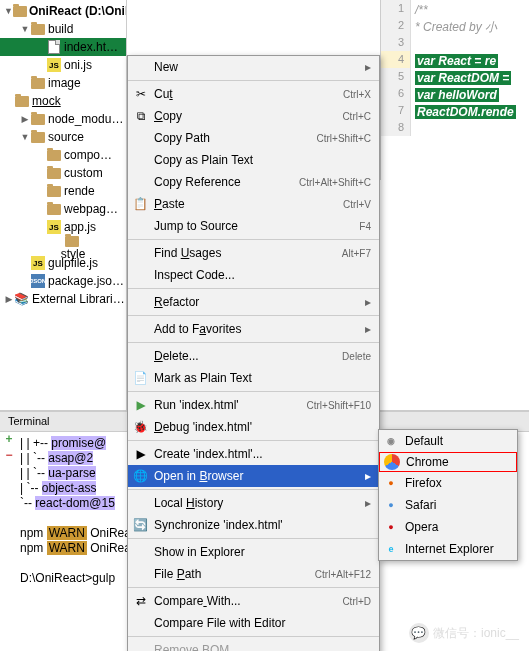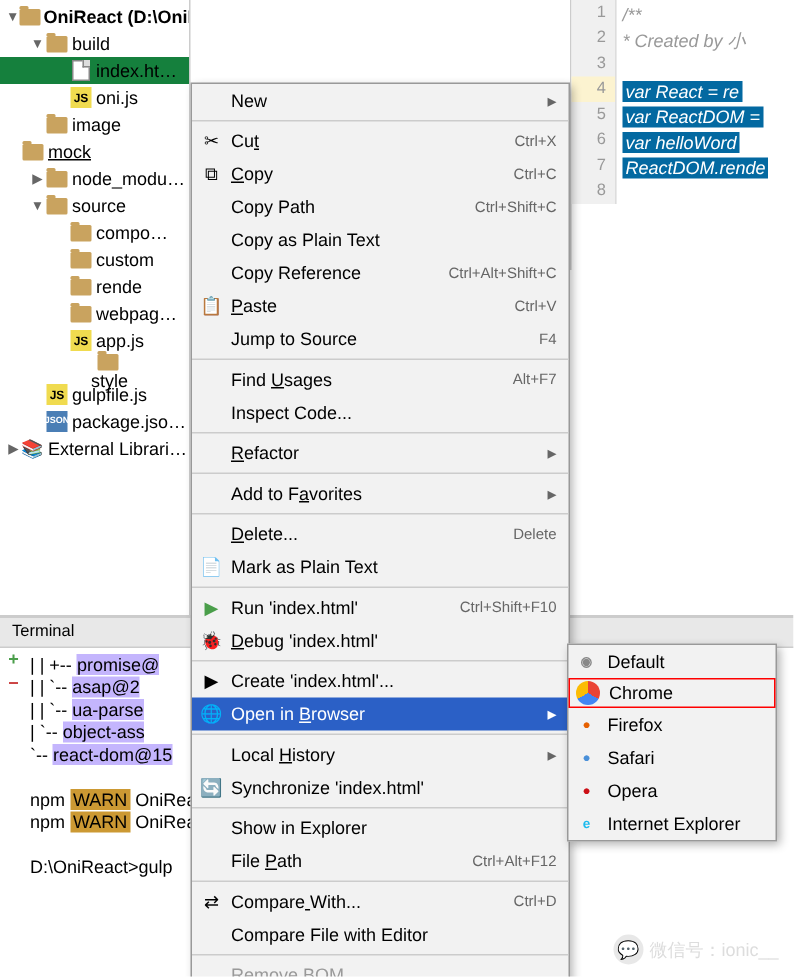--- a/index.html
+++ b/index.html
@@ -15,21 +15,21 @@
 .ico-html::after{content:'';position:absolute;right:-1px;top:-1px;width:4px;height:4px;background:#ddd;border-left:1px solid #888;border-bottom:1px solid #888;}
 .ico-js{width:14px;height:14px;background:#f0db4f;color:#000;font-size:8px;font-weight:bold;display:flex;align-items:center;justify-content:center;}
 .ico-json{width:14px;height:14px;background:#4a7eb5;color:#fff;font-size:6px;font-weight:bold;display:flex;align-items:center;justify-content:center;}
 .editor{position:absolute;left:380px;top:0;right:0;height:180px;background:#fff;border-left:1px solid #ccc;}
 .gutter{float:left;width:30px;background:#f0f0f0;border-right:1px solid #ddd;}
 .gutter div{height:17px;text-align:right;padding-right:6px;color:#999;font-size:11px;line-height:17px;}
 .gutter div.cur{background:#fcf3d0;}
 .code{margin-left:30px;padding:2px 4px;font-family:Consolas,monospace;font-size:11px;font-style:italic;}
 .code .line{height:17px;line-height:17px;white-space:nowrap;}
 .code .cmt{color:#999;}
-.code .hl{background:#0369a1;color:#fff;padding:0 2px;font-style:italic;}
+.code .hl{background:#15803d;color:#fff;padding:0 2px;font-style:italic;font-weight:bold;}
 .menu{position:absolute;left:127px;top:55px;width:253px;background:#f2f2f2;border:1px solid #999;box-shadow:2px 2px 6px rgba(0,0,0,0.3);z-index:10;}
 .menu-item{display:flex;align-items:center;height:22px;padding:0 8px 0 4px;cursor:pointer;}
 .menu-item.active{background:#2b60c6;color:#fff;}
 .menu-item.disabled{color:#999;}
 .menu-ico{width:18px;height:16px;display:inline-flex;align-items:center;justify-content:center;margin-right:4px;}
 .menu-label{flex:1;white-space:nowrap;}
 .menu-sc{color:#666;font-size:10px;}
 .menu-sub{color:#666;}
 .menu-item.active .menu-sub{color:#fff;}
 .menu-sep{height:1px;background:#ccc;margin:2px 0;}

